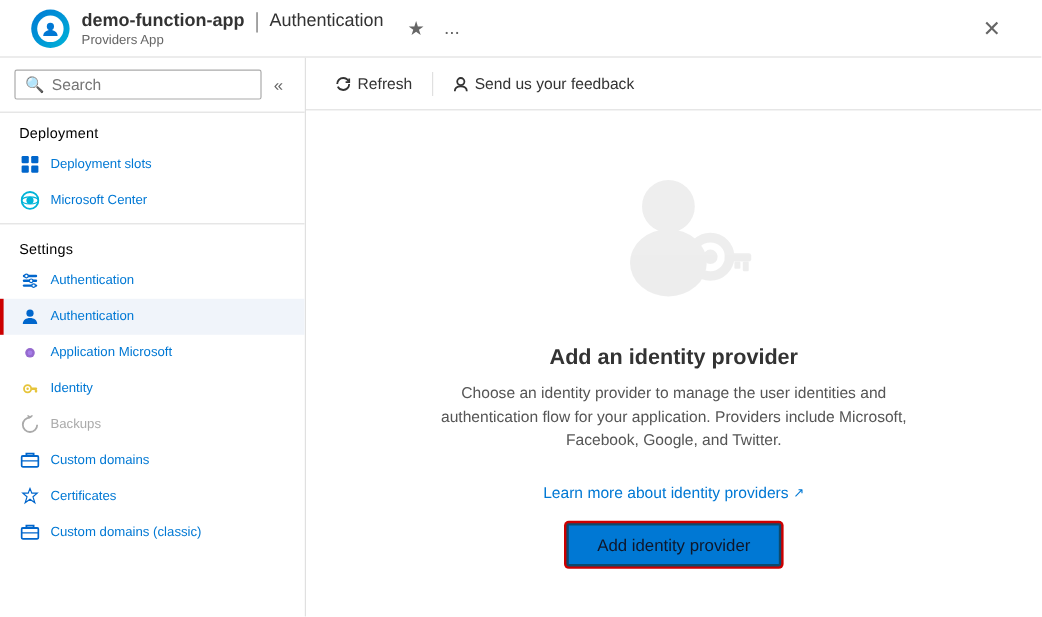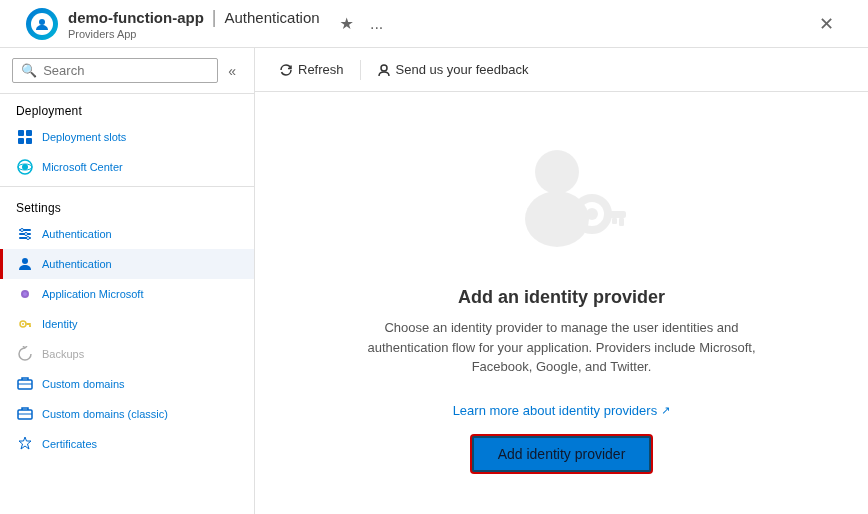--- a/index.html
+++ b/index.html
@@ -195,34 +195,34 @@
               <rect x="1" y="4" width="14" height="9" rx="1" fill="none" stroke="#0066cc" stroke-width="1.5"></rect>
               <path d="M5 4V2h6v2" stroke="#0066cc" stroke-width="1.5" fill="none"></path>
               <line x1="1" y1="8" x2="15" y2="8" stroke="#0066cc" stroke-width="1"></line>
             </svg>
         </div>
         <span class="nav-label">Custom domains</span>
       </div>
       <div class="nav-item">
         <div class="nav-icon">
           <svg width="16" height="16" viewBox="0 0 16 16">
+              <path d="M8 1 L9.5 5 L14 5 L10.5 8 L12 13 L8 10 L4 13 L5.5 8 L2 5 L6.5 5 Z" fill="none" stroke="#0066cc" stroke-width="1"></path>
+            </svg>
+        </div>
+        <span class="nav-label">Certificates</span>
+      </div>
+      <div class="nav-item">
+        <div class="nav-icon">
+          <svg width="16" height="16" viewBox="0 0 16 16">
               <rect x="1" y="4" width="14" height="9" rx="1" fill="none" stroke="#0066cc" stroke-width="1.5"></rect>
               <path d="M5 4V2h6v2" stroke="#0066cc" stroke-width="1.5" fill="none"></path>
               <line x1="1" y1="8" x2="15" y2="8" stroke="#0066cc" stroke-width="1"></line>
             </svg>
         </div>
         <span class="nav-label">Custom domains (classic)</span>
-      </div>
-      <div class="nav-item">
-        <div class="nav-icon">
-          <svg width="16" height="16" viewBox="0 0 16 16">
-              <path d="M8 1 L9.5 5 L14 5 L10.5 8 L12 13 L8 10 L4 13 L5.5 8 L2 5 L6.5 5 Z" fill="none" stroke="#0066cc" stroke-width="1"></path>
-            </svg>
-        </div>
-        <span class="nav-label">Certificates</span>
       </div>
     </div>
   </div>
 
   <div class="content">
 
     <div class="toolbar">
       <button class="toolbar-btn">
         <svg width="14" height="14" viewBox="0 0 14 14">
             <path d="M2 7c0-2.8 2.2-5 5-5a5 5 0 0 1 4.5 2.8" fill="none" stroke="#333" stroke-width="1.5"></path>

